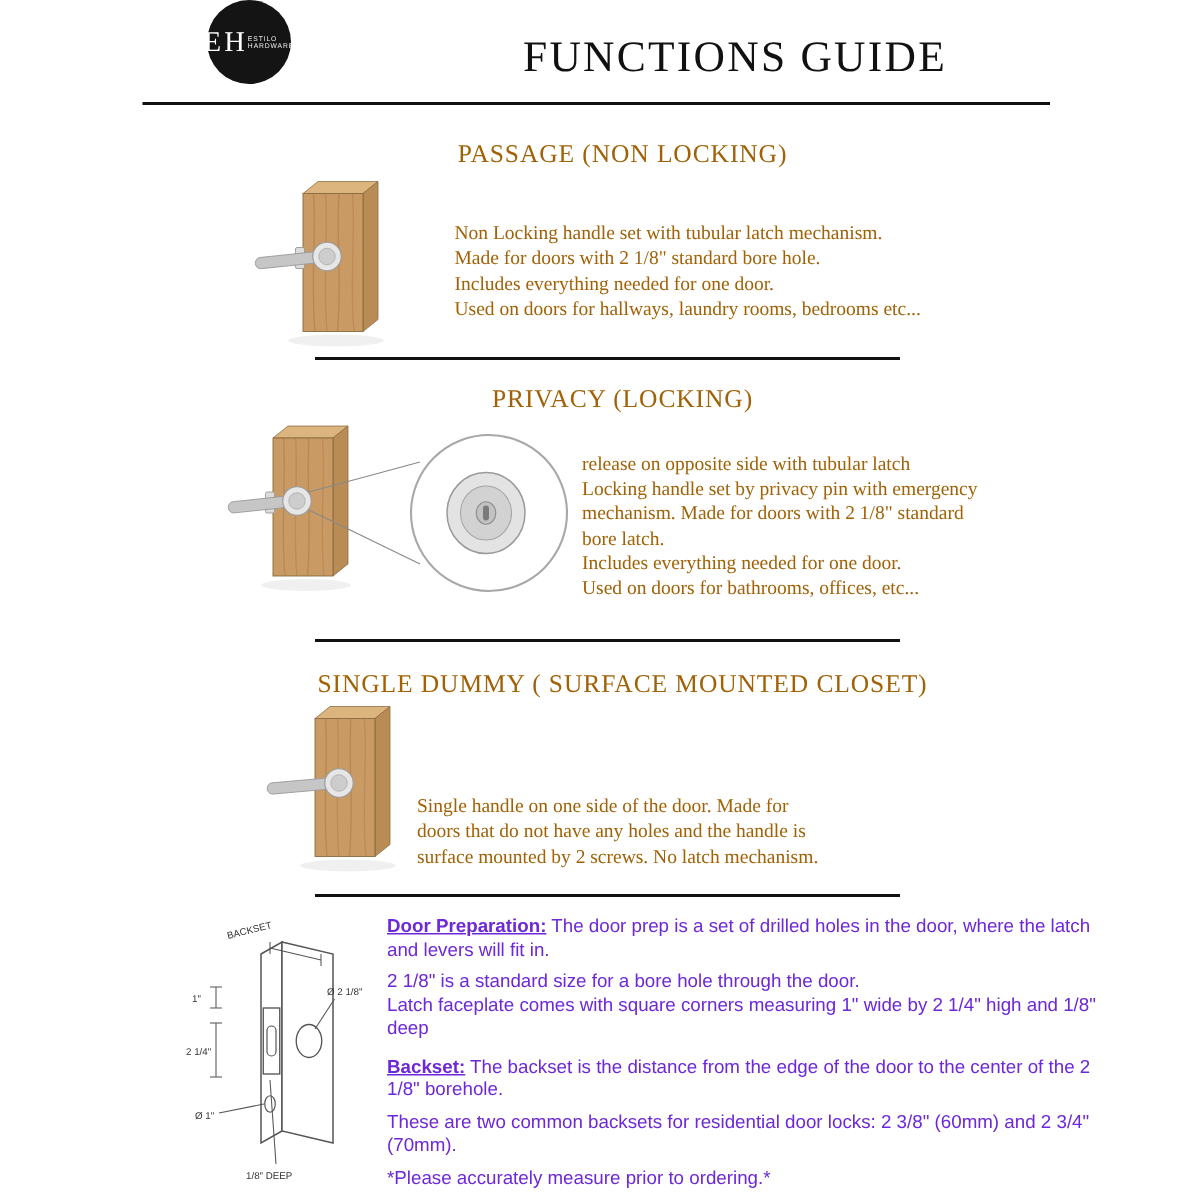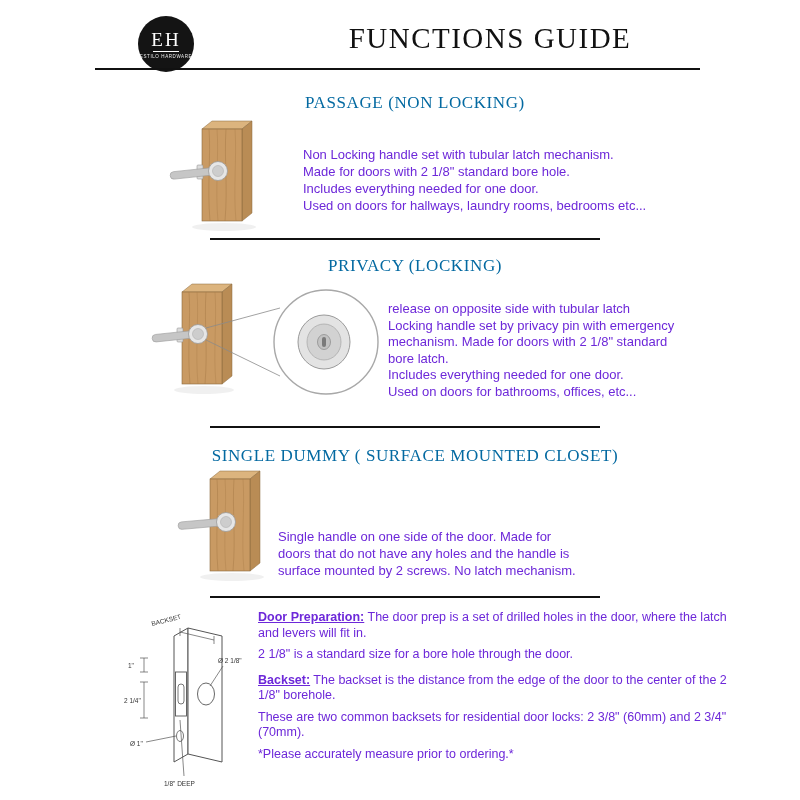--- a/index.html
+++ b/index.html
@@ -3,38 +3,38 @@
 <meta charset="utf-8">
 <style>
   html,body { margin:0; padding:0; background:#fff; }
   .page {
     position:relative; width:800px; height:800px; background:#ffffff;
     font-family:"Liberation Sans", sans-serif; color:#1a1a1a; overflow:hidden;
   }
 
   
   .logo {
-    position:absolute; left:138px; top:16px; width:56px; height:56px;
+    position:absolute; left:138px; top:0; width:56px; height:56px;
     border-radius:50%; background:#141414; color:#fff;
-    display:flex; flex-direction:column; align-items:center; justify-content:center;
+    display:flex; flex-direction:row; align-items:center; justify-content:center;
   }
   .logo-initials { font-family:"Liberation Serif", serif; font-size:19px; letter-spacing:2px; line-height:19px; }
   .logo-line { width:26px; height:1px; background:#ffffff; margin:2px 0 2px 0; }
   .logo-sub { font-size:4.5px; letter-spacing:.6px; color:#eee; }
   .page-title {
     position:absolute; left:280px; top:22px; width:420px; text-align:center;
     font-family:"Liberation Serif", serif; font-size:29px; letter-spacing:1.5px; color:#111;
   }
   .rule { position:absolute; background:#111; height:2px; }
 
   .section-heading {
     position:absolute; left:200px; width:430px; text-align:center;
-    font-family:"Liberation Serif", serif; font-size:17px; letter-spacing:.6px; color:#0369a1;
+    font-family:"Liberation Serif", serif; font-size:17px; letter-spacing:.6px; color:#a16207;
   }
-  .bodytext { position:absolute; font-size:13px; line-height:17px; color:#6d28d9; }
+  .bodytext { position:absolute; font-size:13px; line-height:17px; color:#a16207;font-family:Liberation Serif, serif; }
   .bodytext div { white-space:nowrap; }
 
   .illus { position:absolute; }
 
   
   .prep-text { position:absolute; left:258px; top:610px; width:492px; font-size:12.5px; line-height:15.5px; color:#6d28d9; }
   .prep-text p { margin:0 0 6px 0; }
   .label-underline { font-weight:bold; text-decoration:underline; }
   .note { margin-top:6px; }
 
@@ -179,20 +179,21 @@
 
     <line x1="62" y1="170" x2="58" y2="114" stroke="#555" stroke-width="0.7"></line>
     <text x="42" y="180" font-size="6.5" fill="#333">1/8" DEEP</text>
   </svg>
 
   <div class="prep-text">
     <p>
       <span class="label-underline">Door Preparation:</span><span> The door prep is a set of drilled holes in the door, where the latch and levers will fit in.</span>
     </p>
     <p style="margin-bottom:0;">2 1/8" is a standard size for a bore hole through the door.</p>
+    <p>Latch faceplate comes with square corners measuring 1" wide by 2 1/4" high and 1/8" deep</p>
     <p style="margin-top:10px;">
       <span class="label-underline">Backset:</span><span> The backset is the distance from the edge of the door to the center of the 2 1/8" borehole.</span>
     </p>
     <p>These are two common backsets for residential door locks: 2 3/8" (60mm) and 2 3/4" (70mm).</p>
     <p class="note">*Please accurately measure prior to ordering.*</p>
   </div>
 
 </div>
 
 </body></html>

